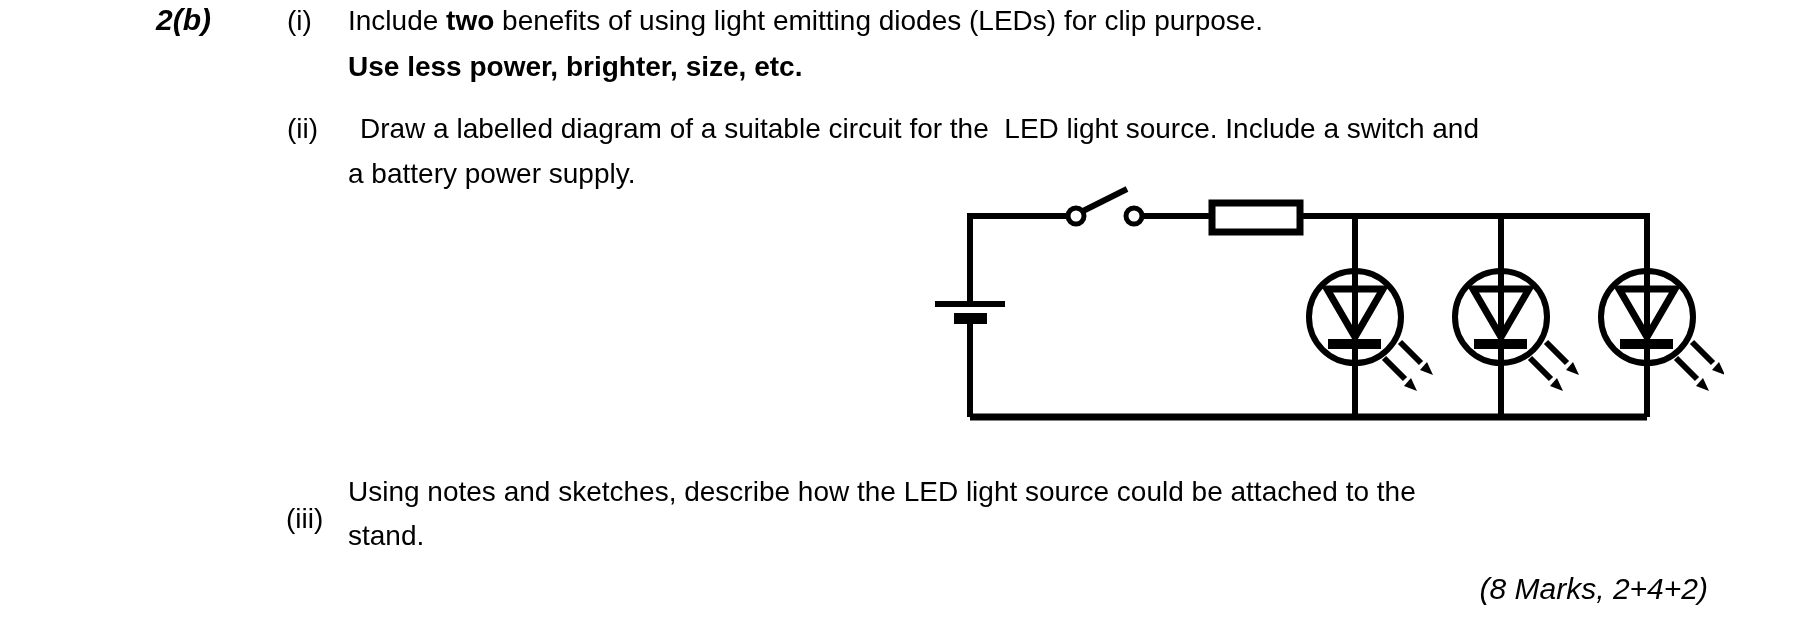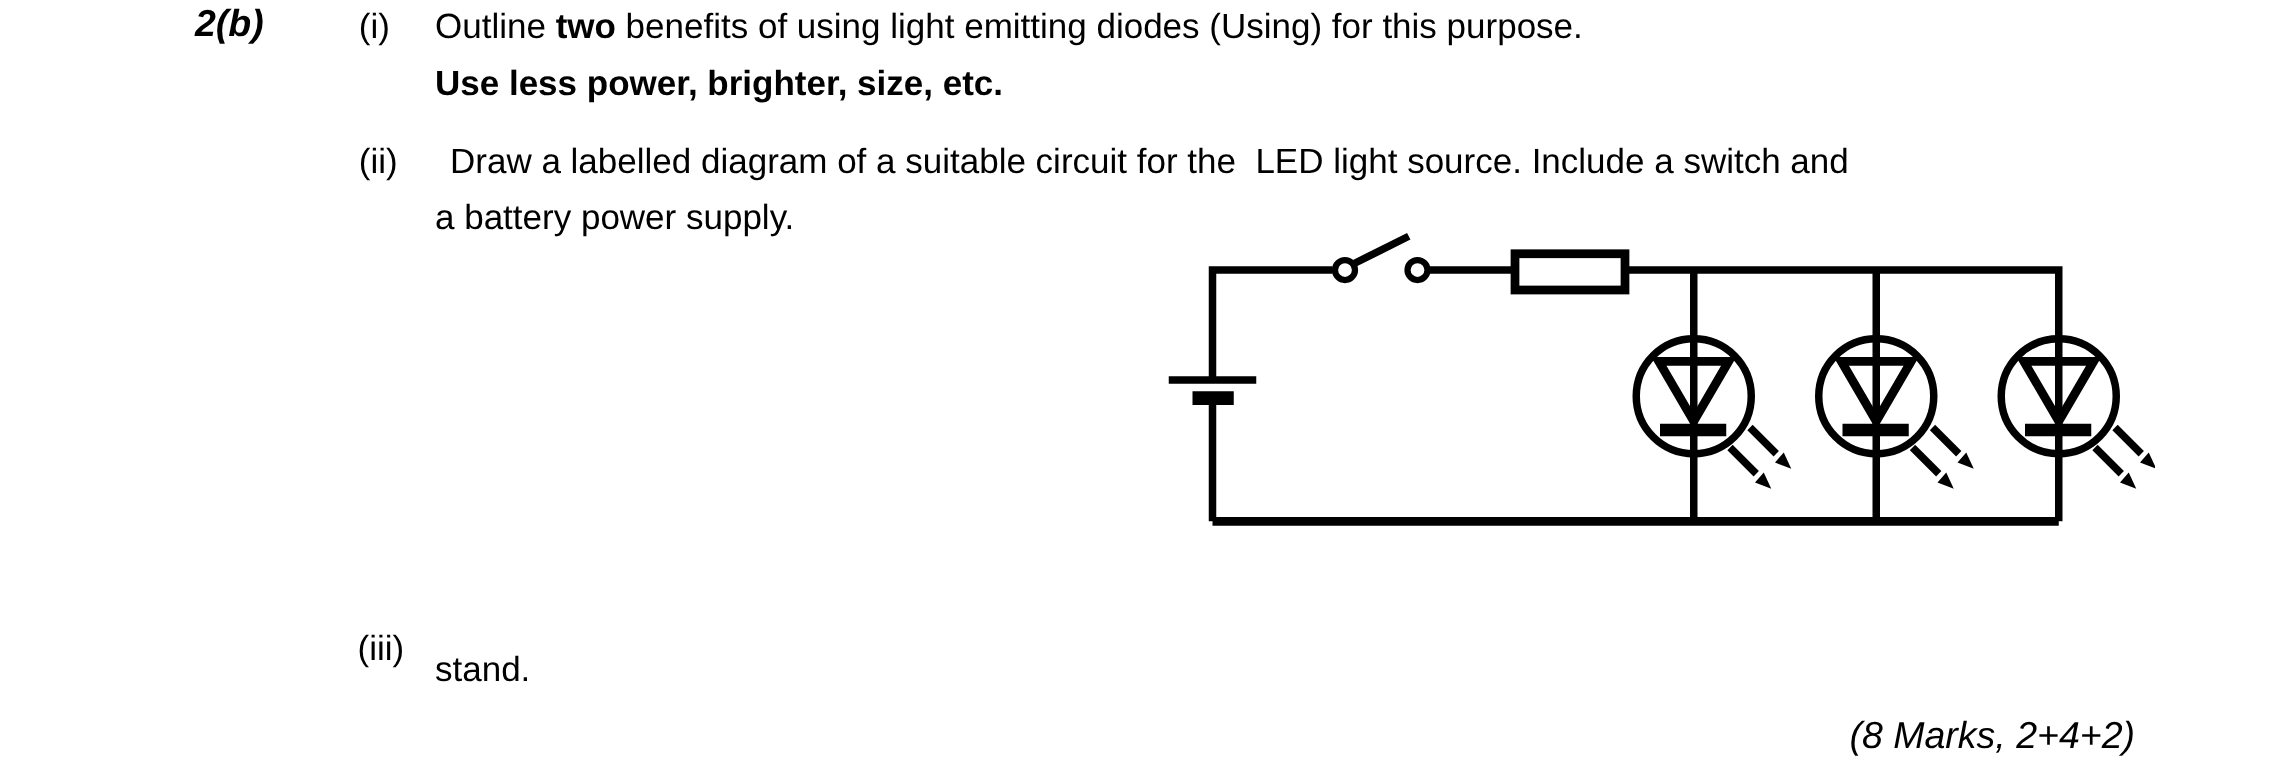--- a/index.html
+++ b/index.html
@@ -40,21 +40,21 @@
   }
 </style>
 </head>
 <body>
 
 <div class="page">
 
   <div class="txt qnum" style="left:156px; top:3px;">2(b)</div>
 
   <div class="txt" style="left:287px; top:4px;">(i)</div>
-  <div class="txt" style="left:348px; top:4px;"><span>Outline </span><span class="b">two</span><span> benefits of using light emitting diodes (Using) for this purpose.</span></div>
+  <div class="txt" style="left:348px; top:4px;"><span>Include </span><span class="b">two</span><span> benefits of using light emitting diodes (LEDs) for clip purpose.</span></div>
   <div class="txt b" style="left:348px; top:50px;">Use less power, brighter, size, etc.</div>
 
   <div class="txt" style="left:287px; top:112px;text-align:center;">(ii)</div>
   <div class="txt" style="left:348px; top:112px;margin-left:12px;">Draw a labelled diagram of a suitable circuit for the  LED light source. Include a switch and</div>
   <div class="txt" style="left:348px; top:157px;">a battery power supply.</div>
 
   <svg class="circuit" width="820" height="260" viewBox="920 180 820 260">
 
     <g stroke="#000" stroke-width="6" fill="none">
       <path d="M970 302 V216 H1066"></path>
@@ -93,17 +93,18 @@
           <polygon points="78,58 65,53 72,45" fill="#000"></polygon>
         </g>
       </g>
     </defs>
     <use href="#led" x="1355" y="317"></use>
     <use href="#led" x="1501" y="317"></use>
     <use href="#led" x="1647" y="317"></use>
   </svg>
 
   <div class="txt" style="left:286px; top:502px;">(iii)</div>
+  <div class="txt" style="left:348px; top:475px;">Using notes and sketches, describe how the LED light source could be attached to the</div>
   <div class="txt" style="left:348px; top:519px;">stand.</div>
 
   <div class="txt marks" style="right:16px; top:572px;text-align:center;">(8 Marks, 2+4+2)</div>
 
 </div>
 
 </body></html>

